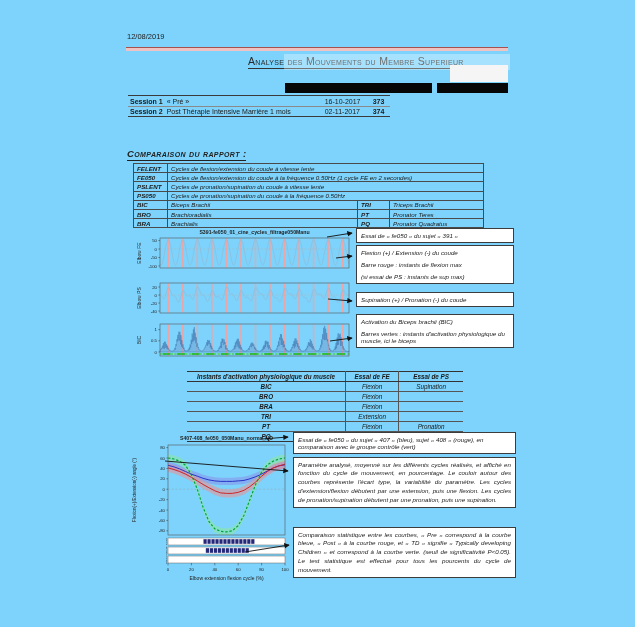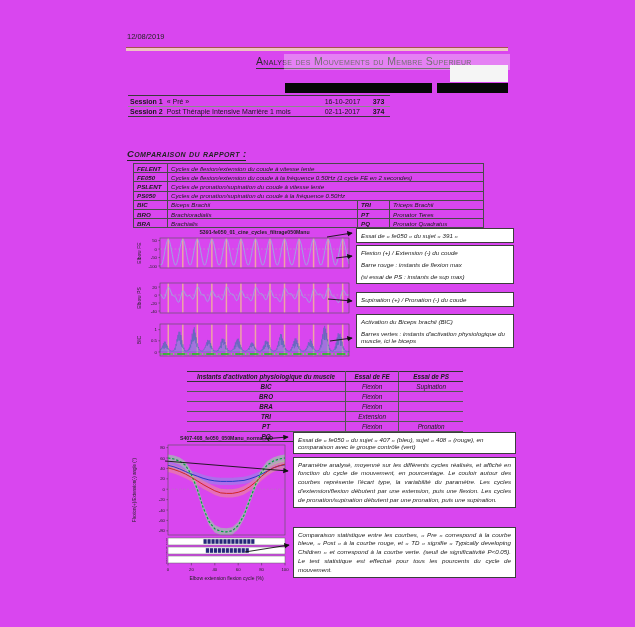--- a/index.html
+++ b/index.html
@@ -1,21 +1,21 @@
 <!DOCTYPE html>
 <html><head>
 <meta charset="utf-8">
 <style>
   html,body{margin:0;padding:0;background:#ffffff;}
   body{width:635px;height:627px;position:relative;font-family:"Liberation Sans",sans-serif;color:#1a1a1a;overflow:hidden;}
-  .page{position:absolute;inset:0;background:#d946ef;}
+  .page{position:absolute;inset:0;background:#7dd3fc;}
   .abs{position:absolute;}
   .date{left:127px;top:32px;font-size:7.5px;color:#222;}
   .hrule{left:126px;top:47px;width:382px;height:3px;border-top:1px solid #a65050;background:#f0c3c3;}
-  .title{left:256px;top:55px;font-size:10.5px;font-variant:small-caps;letter-spacing:.3px;color:#2b2b2b;border-bottom:.8px solid #333;padding-bottom:1px;white-space:nowrap;}
+  .title{left:248px;top:55px;font-size:10.5px;font-variant:small-caps;letter-spacing:.3px;color:#2b2b2b;border-bottom:.8px solid #333;padding-bottom:1px;white-space:nowrap;}
   .title-fade{left:284px;top:54px;width:226px;height:16px;background:rgba(255,255,255,0.32);}
   .grey-patch{left:450px;top:65px;width:58px;height:17px;background:#f5f5f5;}
   .redact{background:#070707;height:10px;top:83px;}
   .redact.b1{left:285px;width:147px;}
   .redact.b2{left:437px;width:71px;}
   table{border-collapse:collapse;}
   .sessions{left:128px;top:95px;width:262px;font-size:7px;border-top:1.4px solid #3a3a3a;border-bottom:1.4px solid #3a3a3a;}
   .sessions tr{border-bottom:.7px solid #8a8a8a;}
   .sessions tr:last-child{border-bottom:none;}
   .sessions td{padding:1.5px 2px 1px 2px;white-space:nowrap;}

